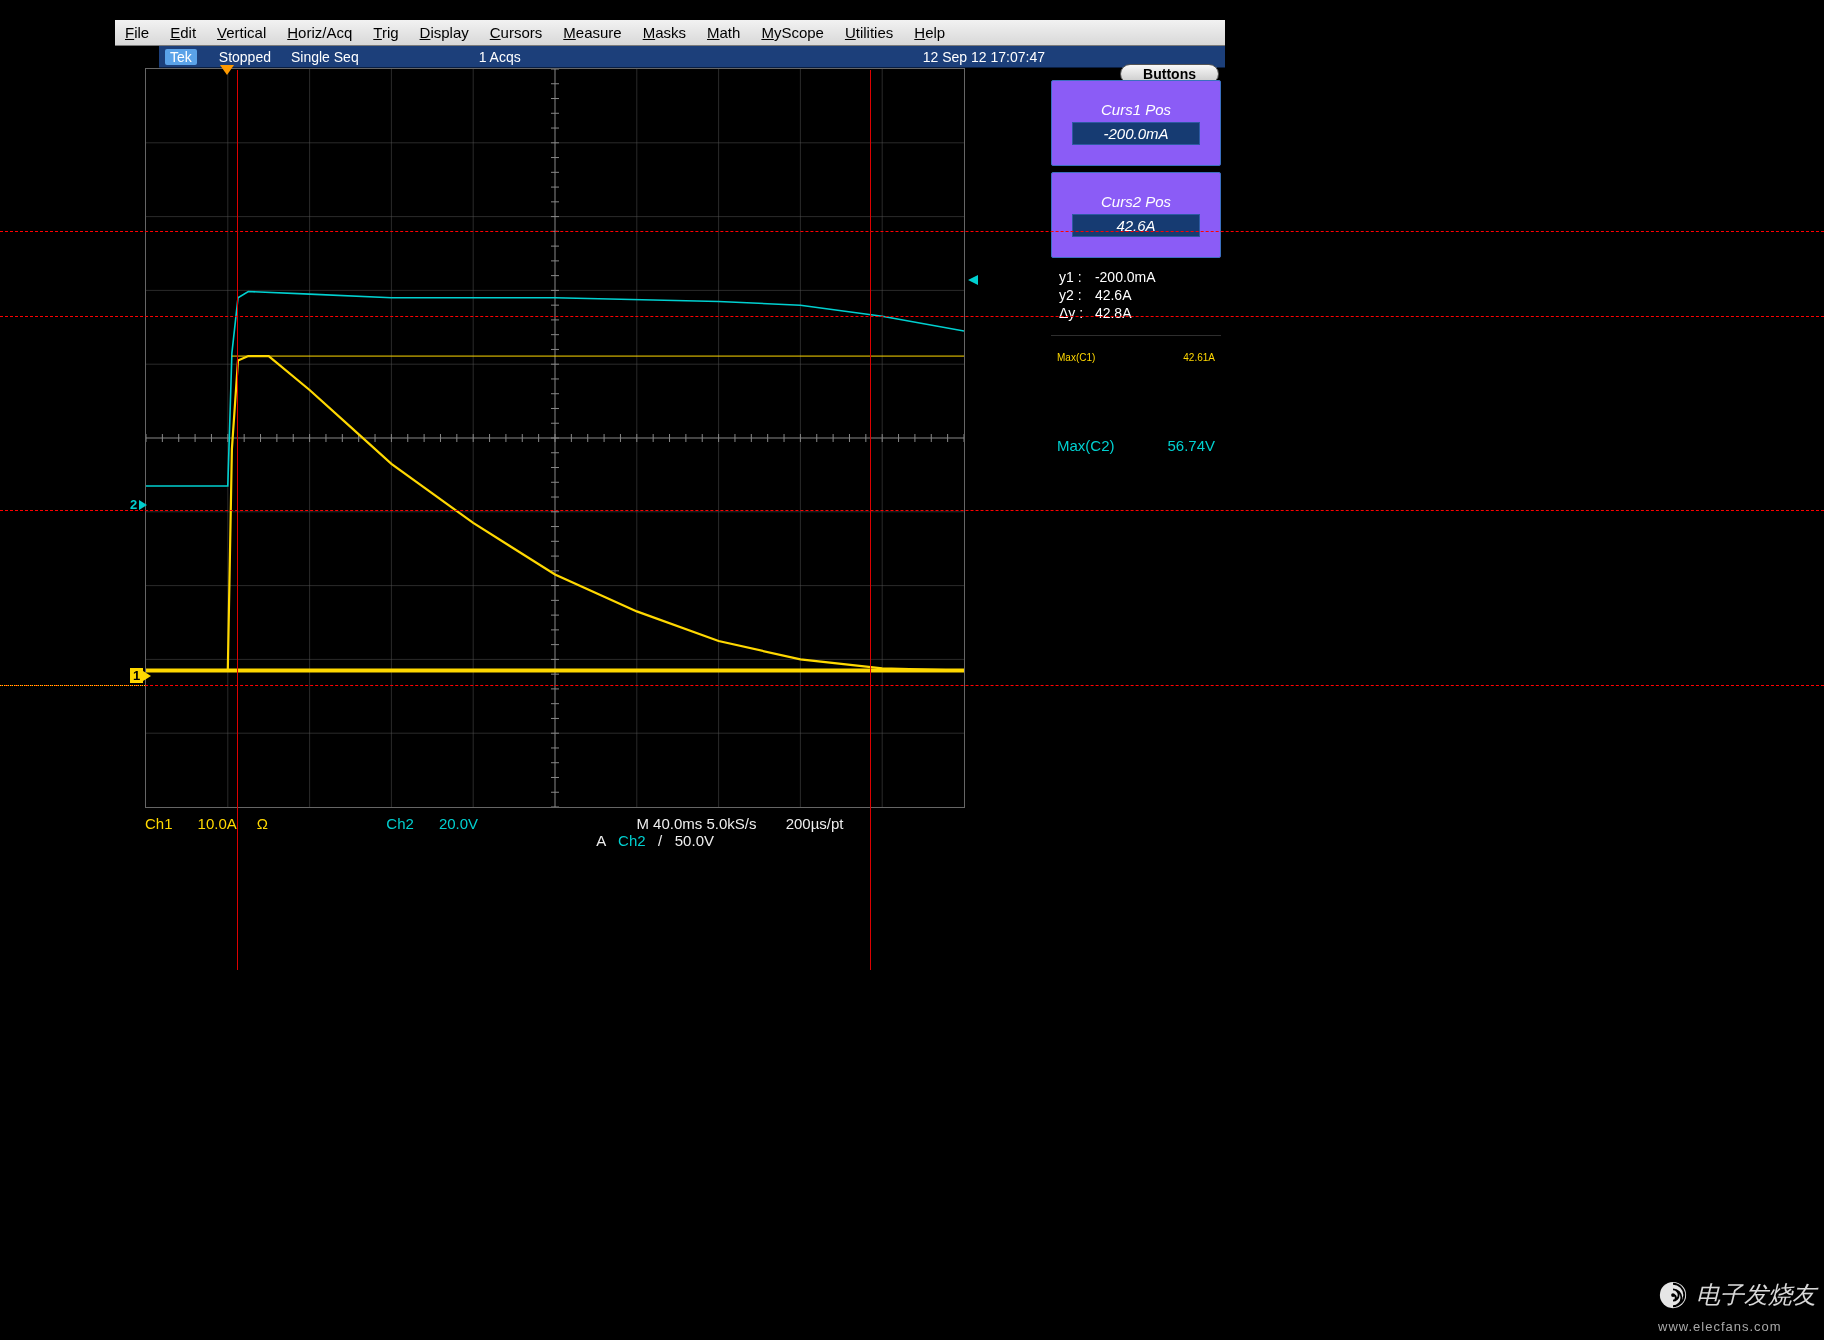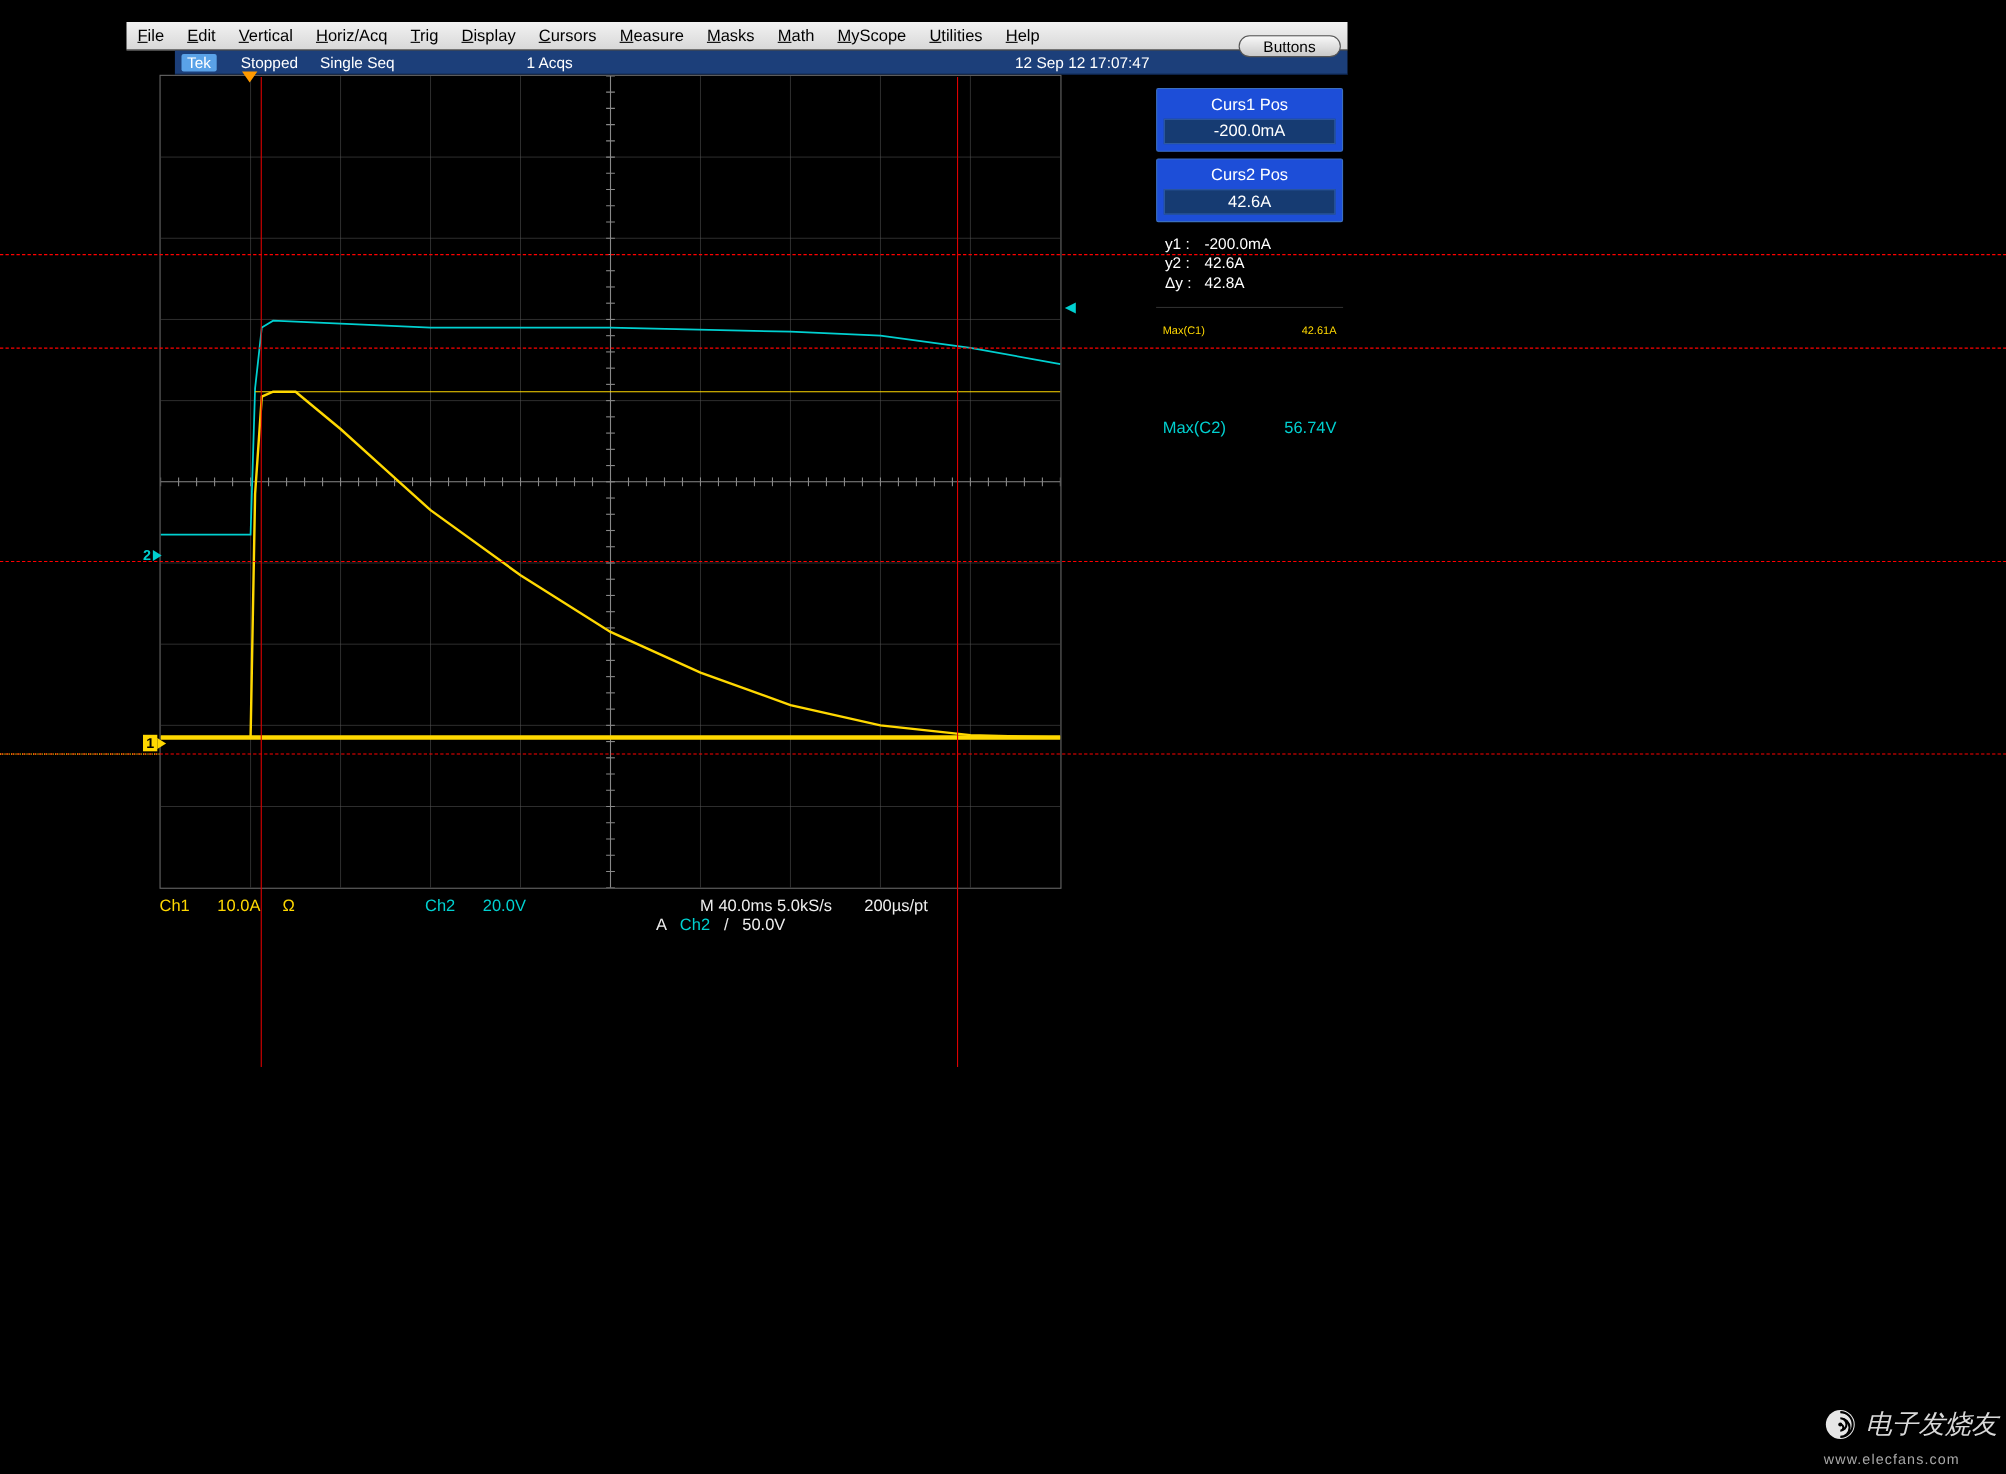--- a/index.html
+++ b/index.html
@@ -59,46 +59,48 @@
     color: #fff;
     padding: 0 5px;
     border-radius: 2px;
     margin-right: 2px;
   }
   .statusbar .dt { position: absolute; right: 180px; }
 
   
   .buttons-pill {
     position: absolute;
-    top: 12px; right: 6px;
+    top: 44px; right: 6px;
     background: linear-gradient(#f8f8f8,#c9c9c9);
     border: 1px solid #555;
     border-radius: 12px;
     padding: 1px 22px;
     font-size: 14px;
     color: #000;
+    font-weight: bold;
   }
 
   
   .rightpanel {
     position: absolute;
     top: 60px; right: 4px;
     width: 170px;
     display: flex;
     flex-direction: column;
     gap: 6px;
     font-size: 15px;
   }
   .curs-box {
-    background: #1d4ed8;
+    background: #8b5cf6;
     border: 1px solid #3b6fbf;
-    padding: 6px;
+    padding: 20px;
     text-align: center;
     color: #fff;
     border-radius: 2px;
+    font-style: italic;
   }
   .curs-box .value {
     background: #163b72;
     border: 1px solid #2d5aa3;
     margin-top: 4px;
     padding: 2px 4px;
     color: #fff;
   }
   .meas-lines {
     color: #ffffff;

